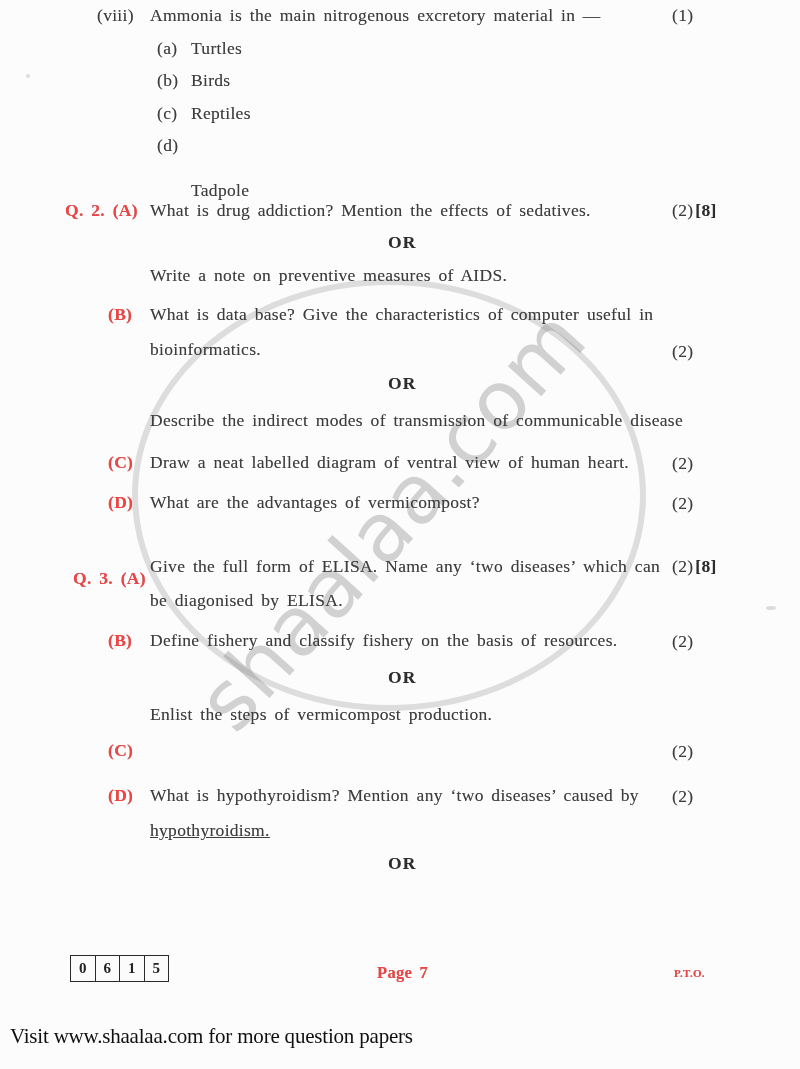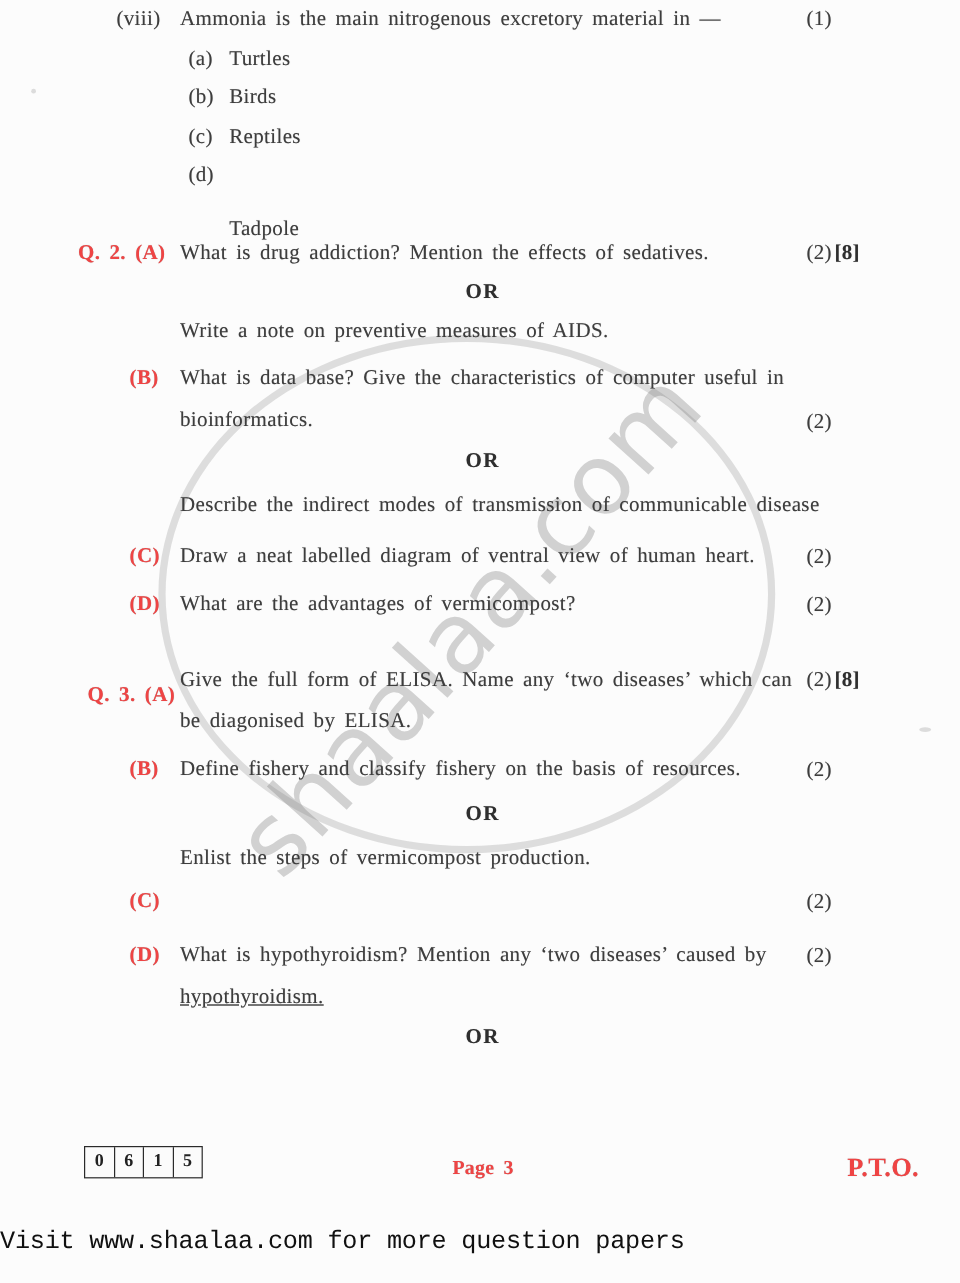--- a/index.html
+++ b/index.html
@@ -36,22 +36,22 @@
     border:1.6px solid #2a2a2a;background:#fbfbfb;
   }
   .codebox .cell{
     width:23.5px;height:25px;border-left:1.6px solid #2a2a2a;
     display:flex;align-items:center;justify-content:center;
     font-size:15px;font-weight:bold;color:#222;
     font-family:"Liberation Serif", serif;
   }
   .codebox .cell:first-child{border-left:none;}
   .visit{
-    position:absolute;left:0;top:1024px;
-    font-family:Liberation Mono, monospace;font-size:21px;
+    position:absolute;left:10px;top:1024px;
+    font-family:Liberation Serif, serif;font-size:21px;
     letter-spacing:-.2px;color:#101010;white-space:nowrap;
   }
   .artifact{position:absolute;background:#b5b5b5;opacity:.45;border-radius:50%;}
 </style>
 </head>
 <body>
 
 <div class="sheet">
 
   <div class="wm-circle"></div>
@@ -117,18 +117,18 @@
   <span class="t" style="top:819px;left:150px;text-decoration:underline;">hypothyroidism.</span>
 
   <span class="t or" style="top:852px;left:388px;">OR</span>
 
   <div class="codebox">
     <div class="cell">0</div>
     <div class="cell">6</div>
     <div class="cell">1</div>
     <div class="cell">5</div>
   </div>
-  <span class="t bold" style="top:962px;left:377px;font-size:16.5px;">Page 3</span>
-  <span class="t bold" style="top:962px;left:674px;font-size:22px;margin-left:32px;">P.T.O.</span>
+  <span class="t bold" style="top:962px;left:377px;font-size:16.5px;">Page 7</span>
+  <span class="t bold" style="top:962px;left:674px;font-size:11px;">P.T.O.</span>
 
   <div class="visit">Visit www.shaalaa.com for more question papers</div>
 
 </div>
 
 </body></html>

